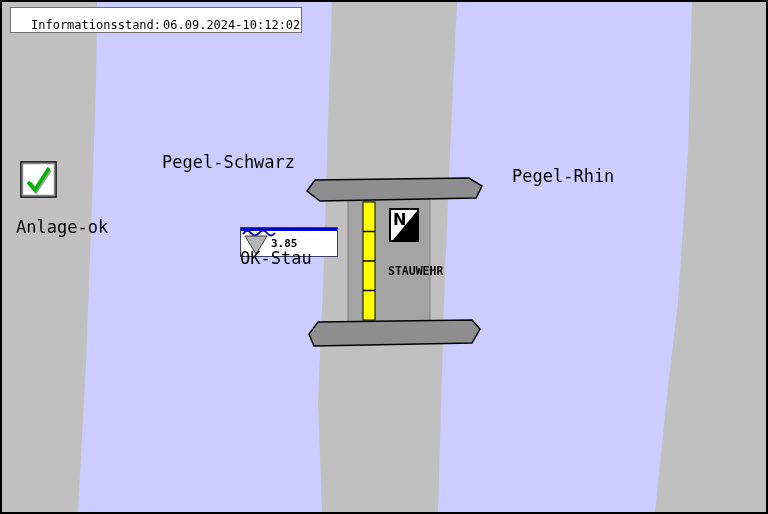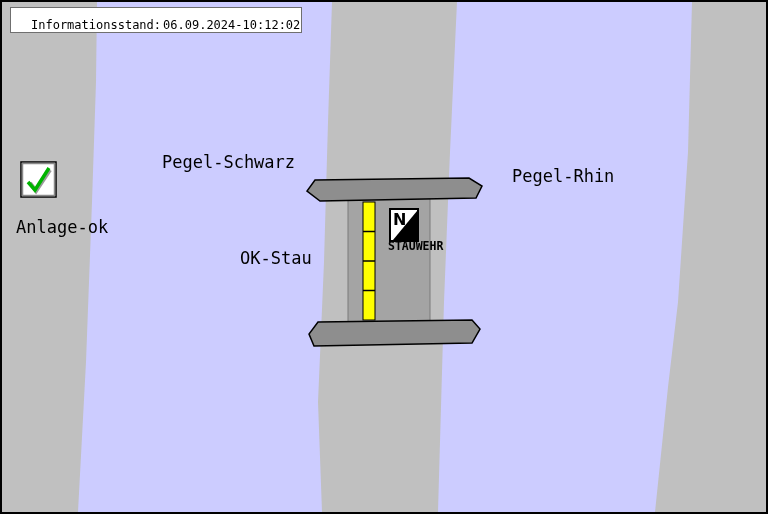--- a/index.html
+++ b/index.html
@@ -49,27 +49,36 @@
     <line x1="61" y1="118.5" x2="73" y2="118.5" stroke="#000" stroke-width="1.5"></line>
     <polygon points="13,8 167,6 180,14 174,26 18,29 5,19" fill="#8e8e8e" stroke="#000" stroke-width="1.5"></polygon>
     <polygon points="16,150 170,148 178,157 170,171 12,174 7,162" fill="#8e8e8e" stroke="#000" stroke-width="1.5"></polygon>
   </svg>
 
   <svg class="abs" style="left:387px;top:206px" width="30" height="34" viewBox="0 0 30 34">
     <rect x="1" y="1" width="28" height="32" fill="#ffffff" stroke="#000" stroke-width="2"></rect>
     <polygon points="28,3 28,32 4,32" fill="#000"></polygon>
     <text x="4" y="17" class="nl">N</text>
   </svg>
-  <div class="abs lbl-sm" style="left:386px;top:237px">STAUWEHR</div>
+  <div class="abs lbl-sm" style="left:386px;top:262px">STAUWEHR</div>
 
   <div class="abs lbl" style="left:160px;top:150px">Pegel-Schwarz</div>
 
 
   <div class="abs lbl" style="left:510px;top:164px">Pegel-Rhin</div>
 
+  <div class="abs gauge" style="left:238px;top:225px">
+    <svg width="98" height="30" viewBox="0 0 98 30">
+      <rect x="0.5" y="0.5" width="97" height="29" fill="#ffffff" stroke="#3c3c66"></rect>
+      <rect x="1" y="1" width="96" height="3" fill="#0000c8"></rect>
+      <path class="wave" d="M3,7 q4,-6 8,-1 q4,5 8,0 q4,-5 8,0 q4,5 8,0"></path>
+      <polygon points="5,9 27,9 16,27" fill="#b4b4b4" stroke="#3a3a3a"></polygon>
+      <text class="gv" x="31" y="20">3.85</text>
+    </svg>
+  </div>
   <div class="abs lbl" style="left:238px;top:246px">OK-Stau</div>
 
   <div class="abs" style="left:18px;top:159px">
     <svg width="38" height="38" viewBox="0 0 38 38">
       <rect x="1" y="1" width="35" height="35" fill="#ffffff" stroke="#000" stroke-width="1.5"></rect>
       <rect x="2.5" y="2.5" width="32" height="32" fill="none" stroke="#8a8a8a" stroke-width="1.5"></rect>
       <path d="M10,22 L16,30 L30,9" stroke="#9a9a9a" stroke-width="4" fill="none"></path>
       <path d="M8,21 L15,29 L29,7" stroke="#00b400" stroke-width="3.5" fill="none"></path>
     </svg>
   </div>

